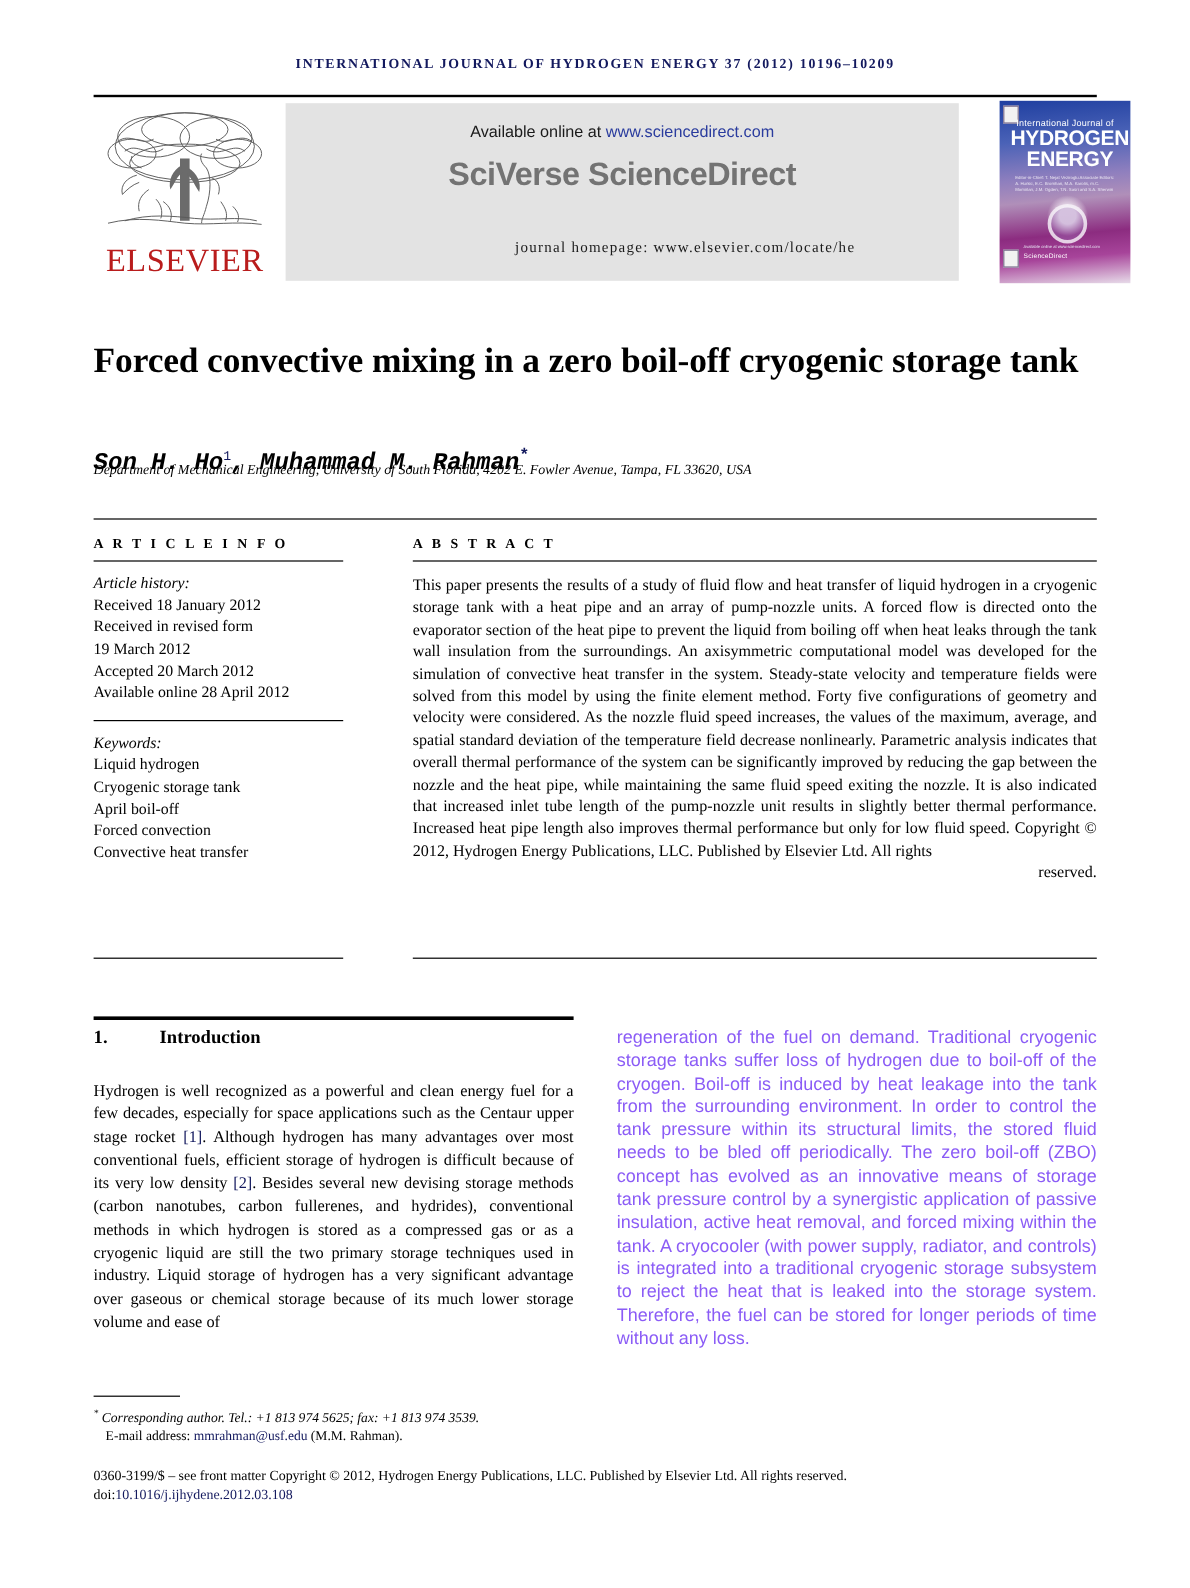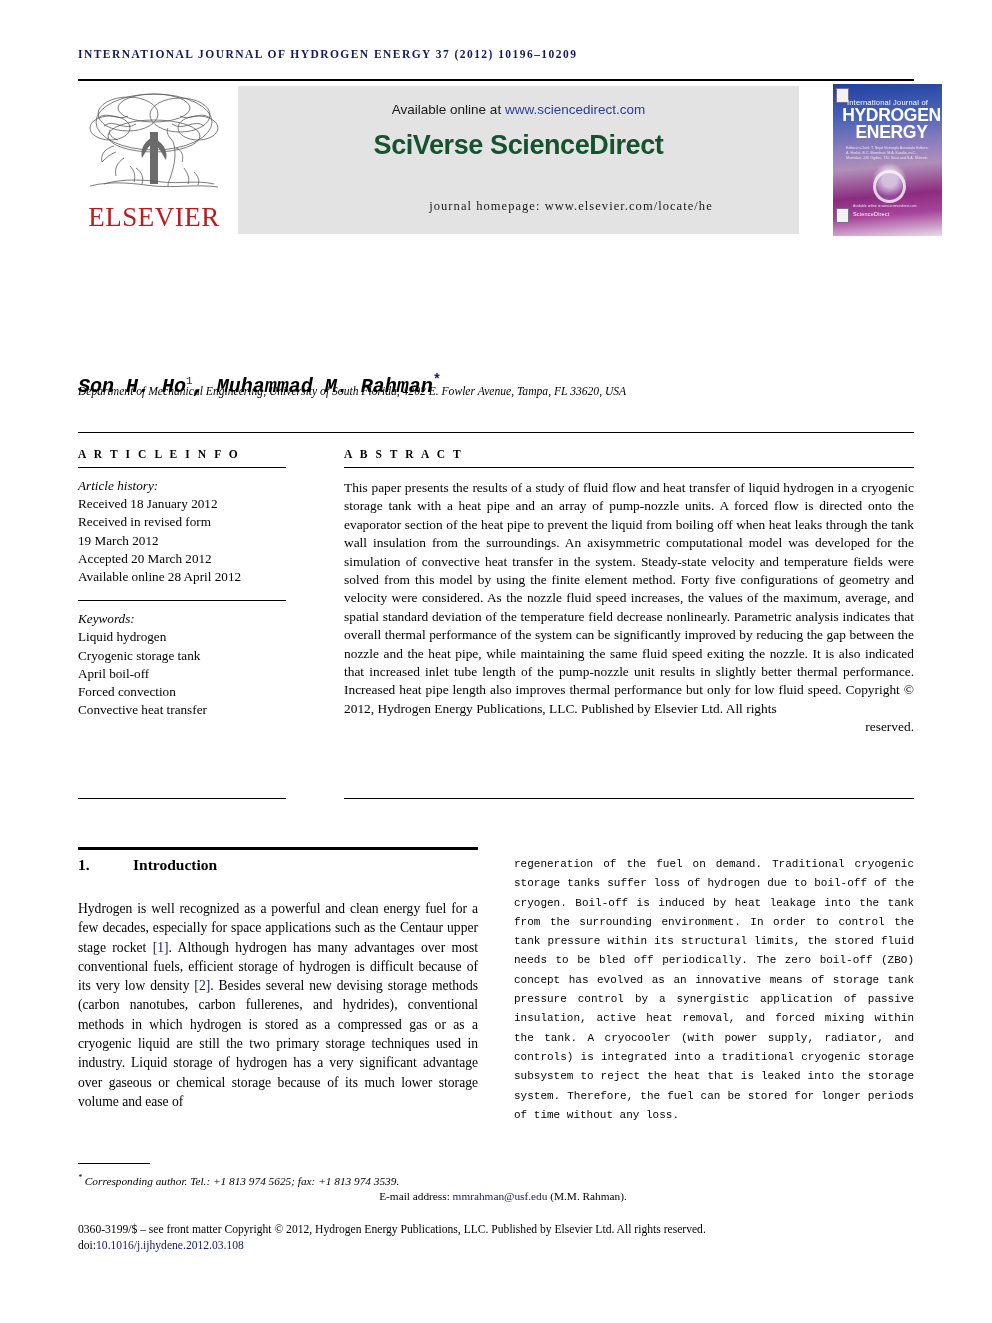--- a/index.html
+++ b/index.html
@@ -21,21 +21,21 @@
     width: 992px;
     height: 1323px;
   }
 
   
   .running-head {
     position: absolute;
     left: 78px;
     top: 48px;
     width: 836px;
-    text-align: left;
+    text-align: center;
     font-family: "Liberation Serif", serif;
     font-size: 11.5px;
     font-weight: bold;
     letter-spacing: 1.45px;
     color: #13195e;
     text-transform: uppercase;
     font-variant: small-caps;
     white-space: nowrap;
   }
 
@@ -103,21 +103,21 @@
   .sd-wordmark {
     position: absolute;
     left: 0;
     top: 44px;
     width: 561px;
     text-align: center;
     font-family: "Liberation Sans", sans-serif;
     font-weight: bold;
     font-size: 27px;
     letter-spacing: -0.4px;
-    color: #14532d;
+    color: #737373;
   }
   .homepage-line {
     position: absolute;
     left: 0;
     top: 113px;
     width: 666px;
     text-align: center;
     font-family: Liberation Serif, serif;
     font-size: 12.5px;
     letter-spacing: 1.05px;
@@ -362,25 +362,25 @@
     font-size: 13.6px;
     line-height: 19.3px;
     text-align: justify;
     color: #000;
   }
   .body-col-right {
     position: absolute;
     left: 514px;
     top: 855px;
     width: 400px;
-    font-family: Liberation Mono, monospace;
-    font-size: 11px;
+    font-family: Liberation Sans, sans-serif;
+    font-size: 15px;
     line-height: 19.3px;
     text-align: justify;
-    color: #000000;
+    color: #8b5cf6;
   }
   .ref { color: #13195e; }
 
   
   .foot-rule {
     position: absolute;
     left: 78px;
     top: 1163px;
     width: 72px;
     height: 1px;
@@ -391,21 +391,21 @@
     left: 78px;
     top: 1170px;
     width: 840px;
     font-family: "Liberation Serif", serif;
     font-size: 11.3px;
     line-height: 15.6px;
     color: #000;
   }
   .footnotes .fn-corr { font-style: italic; }
   .footnotes .mark { vertical-align: super; font-size: 8px; }
-  .footnotes .indent { padding-left: 10px; text-align: center; }
+  .footnotes .indent { padding-left: 10px; }
   .link { color: #13195e; }
 
   .imprint {
     position: absolute;
     left: 78px;
     top: 1222px;
     width: 840px;
     font-family: "Liberation Serif", serif;
     font-size: 11.6px;
     line-height: 15.8px;
@@ -474,20 +474,21 @@
 Associate Editors:  A. Hurkic, E.C. Bromhan, M.A. Karolis,
 m.C. Momirlan, J.M. Ogden,
 T.N. Sasri and S.A. Sherwin</div>
       <div class="cover-ring"></div>
       <div class="cover-badge-bl"></div>
       <div class="cover-sd-top">Available online at www.sciencedirect.com</div>
       <div class="cover-sd">ScienceDirect</div>
     </div>
   </div>
 
+  <h1 class="title">Forced convective mixing in a zero boil-off cryogenic storage tank</h1>
 
   <div class="authors"><span>Son H. Ho</span><sup>1</sup><span>, Muhammad M. Rahman</span><span class="star">*</span></div>
 
   <div class="affil">Department of Mechanical Engineering, University of South Florida, 4202 E. Fowler Avenue, Tampa, FL 33620, USA</div>
 
   <div class="rule-info-top"></div>
 
   <div class="col-info">
     <div class="sechead">A R T I C L E   I N F O</div>
     <div class="hr-thin"></div>

